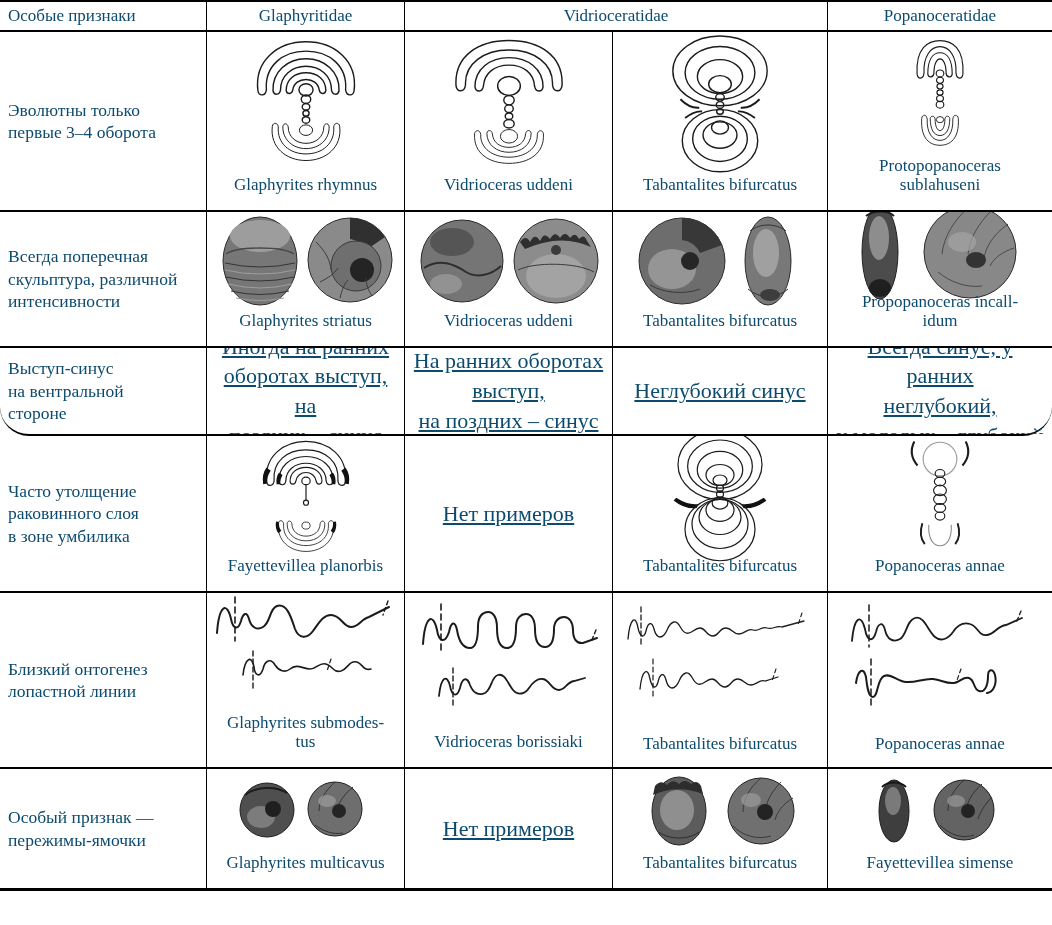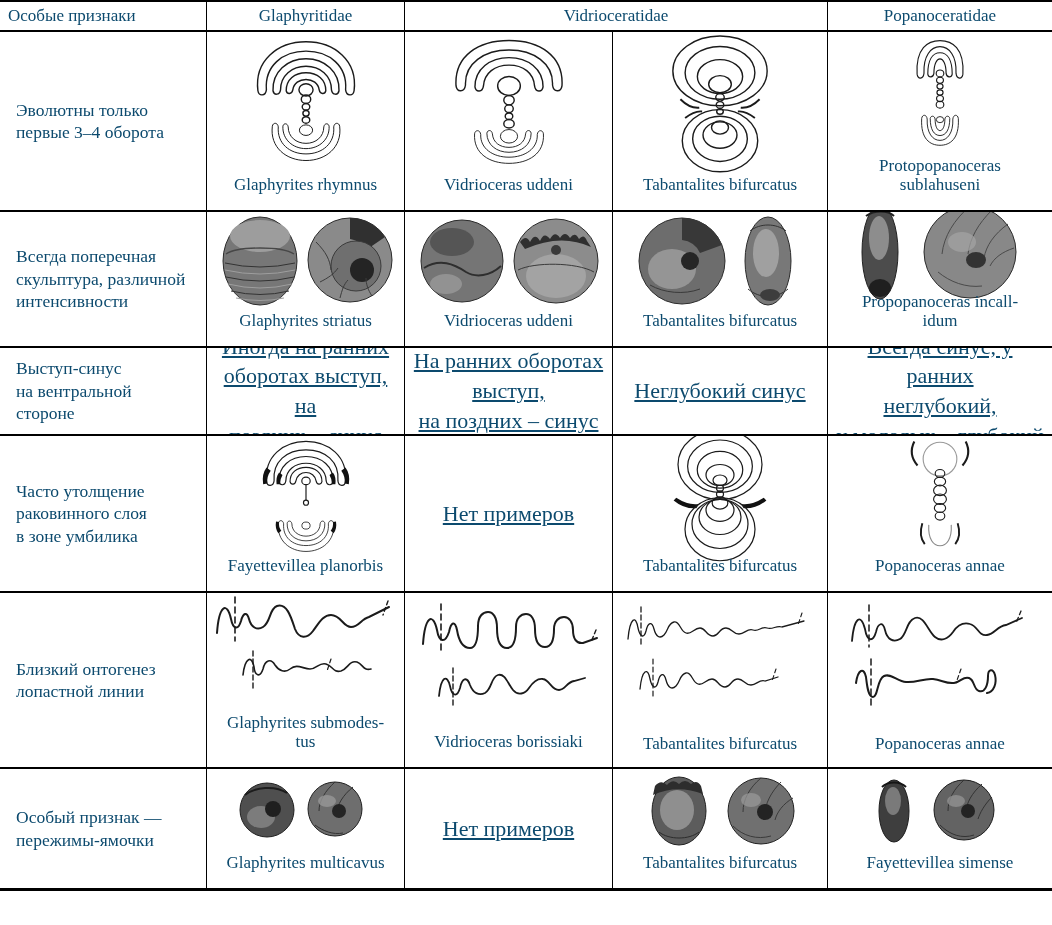--- a/index.html
+++ b/index.html
@@ -13,37 +13,37 @@
     background:#fff;
   }
   .row {
     display:grid;
     grid-template-columns:207px 198px 208px 215px 224px;
     box-sizing:border-box;
     border-bottom:2px solid #000;
   }
   .row:last-child { border-bottom:none; }
   .row.header { grid-template-columns:207px 198px 423px 224px; height:30px; }
-  .r1 { height:180px; } .r2 { height:136px; } .r3 { height:88px; }
+  .r1 { height:180px; } .r2 { height:136px; } .r3 { height:88px;border-radius:29px; }
   .r4 { height:157px; } .r5 { height:176px; } .r6 { height:119px; }
   .cell {
     box-sizing:border-box;
     border-right:1.5px solid #000;
     overflow:hidden;
     position:relative;
   }
   .row .cell:last-child { border-right:none; }
   .hdr-cell {
     display:flex; align-items:center; justify-content:center;
     font-size:17px; line-height:1.1;
   }
   .hdr-cell.first { justify-content:flex-start; padding-left:8px; }
   .label-cell {
     display:flex; align-items:center;
-    padding:4px 4px 4px 16px;
+    padding:4px 4px 4px 8px;
     font-size:17.5px; line-height:1.28;
     white-space:pre-line;
   }
   .fig-cell { display:flex; flex-direction:column; align-items:center; }
   .fig-wrap { flex:1 1 auto; display:flex; align-items:center; justify-content:center; width:100%; min-height:0; }
   .caption {
     font-size:17px; line-height:1.12; text-align:center;
     white-space:pre-line; padding-bottom:16px;
   }
   .cap-lift { padding-bottom:14px; }

